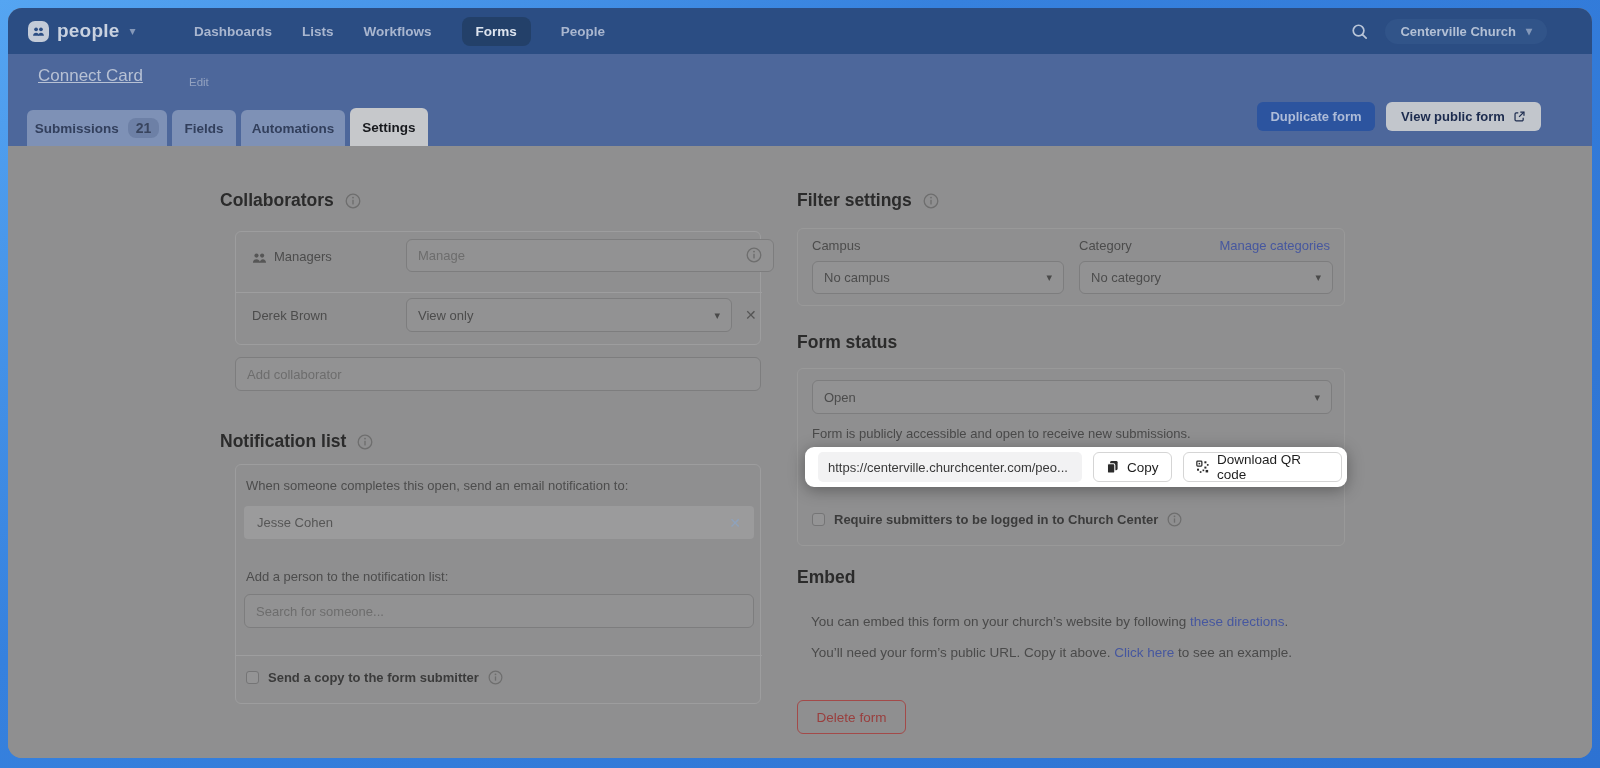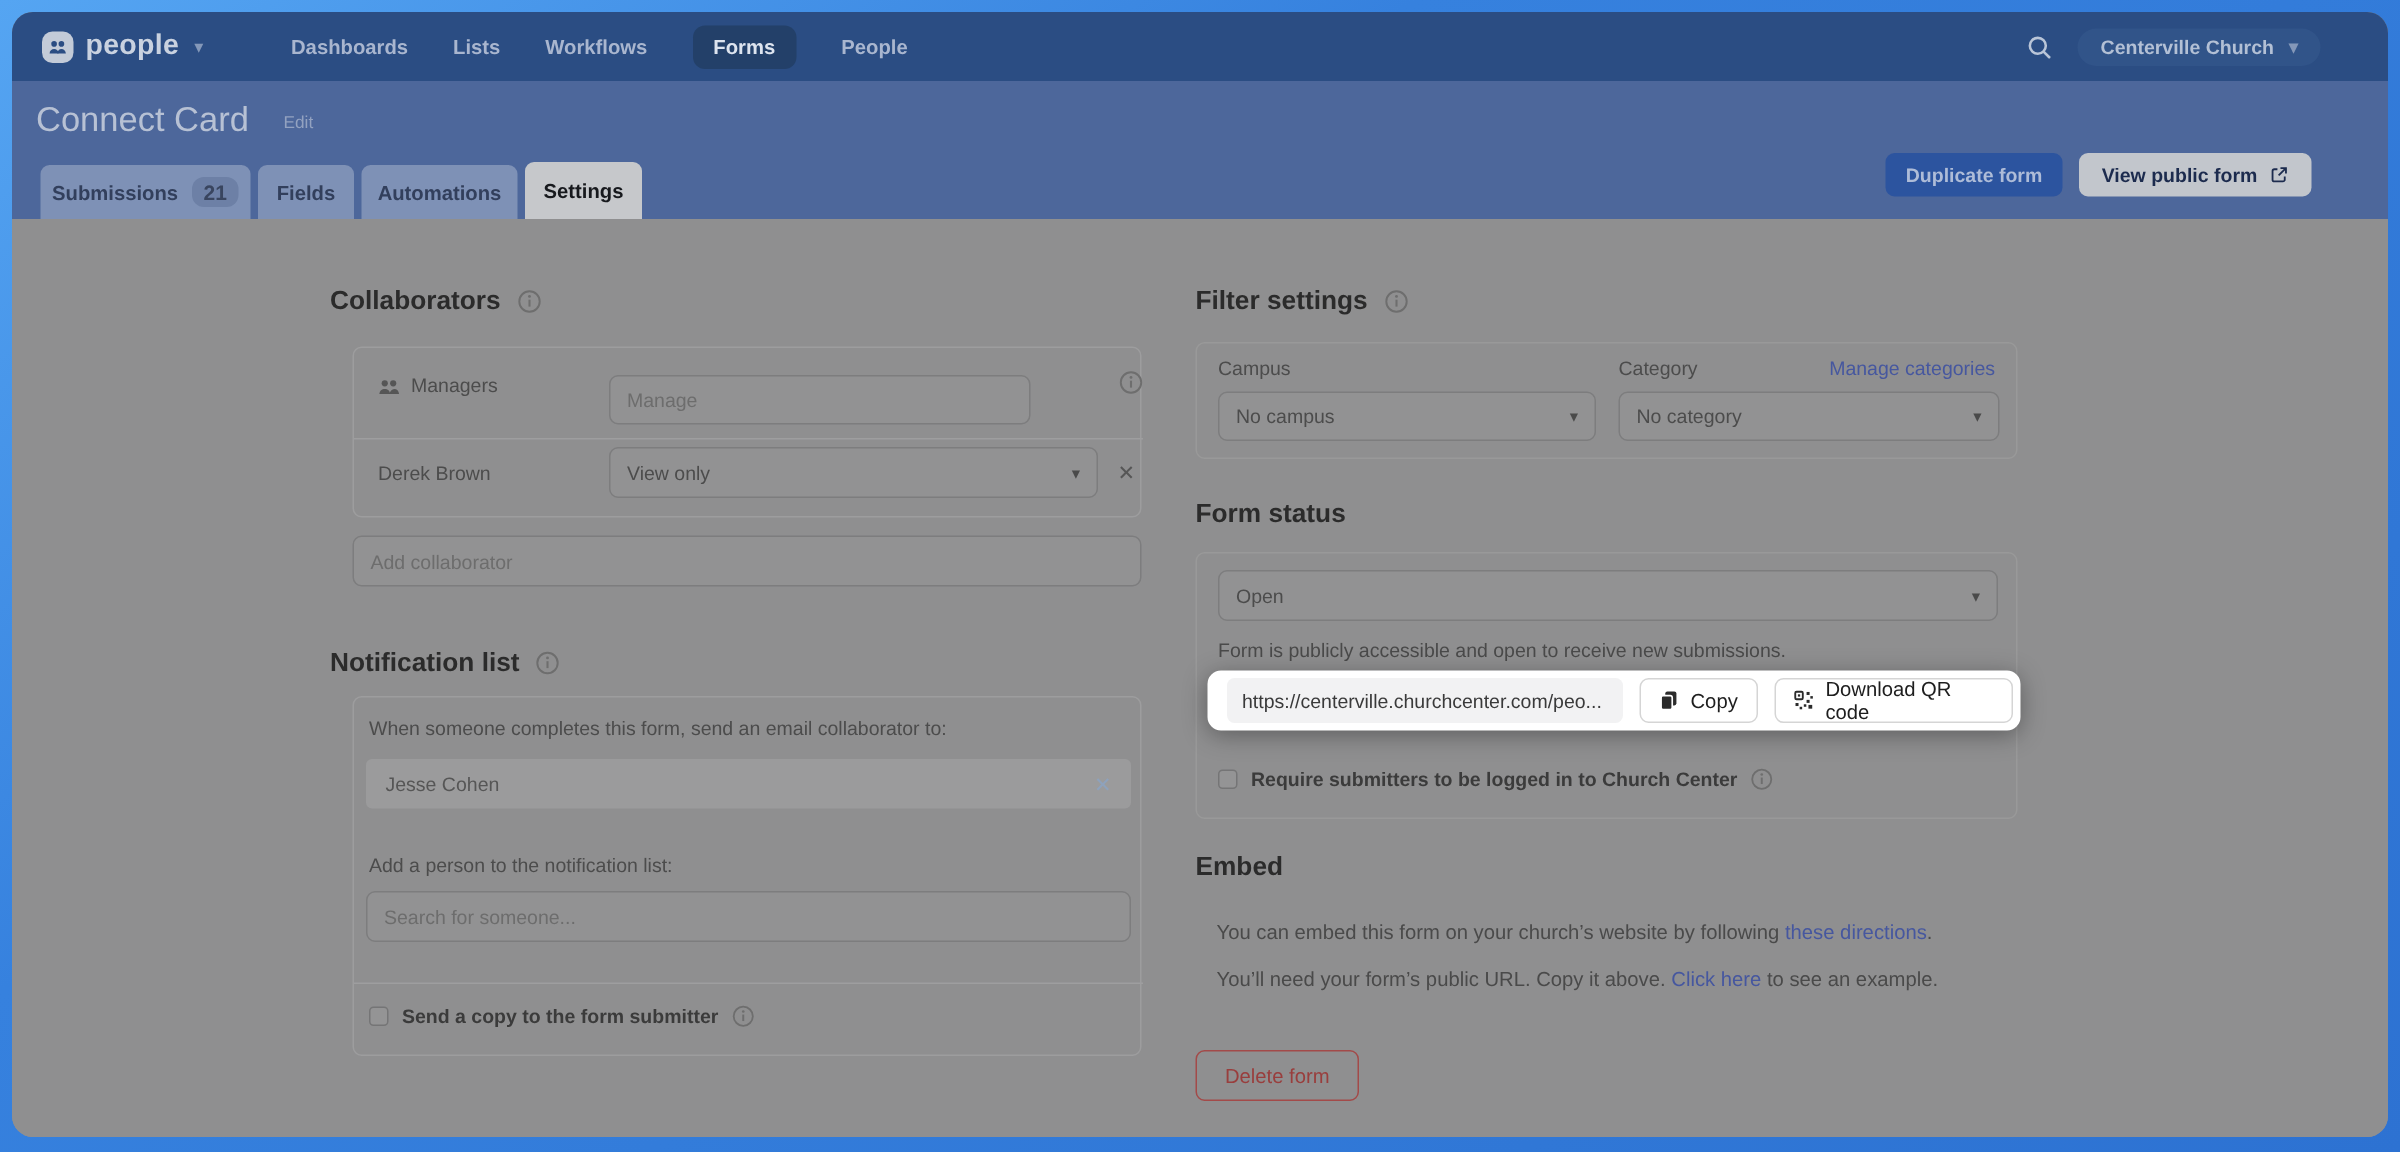--- a/index.html
+++ b/index.html
@@ -20,21 +20,21 @@
   .brand-caret { color:#8498b9; font-size:12px; margin-left:2px; }
   .nav-links { position:absolute; left:186px; top:0; height:46px; display:flex; align-items:center; gap:30px; }
   .nav-link { color:#a9b6cf; font-size:13.5px; font-weight:600; cursor:pointer; }
   .nav-link.active { background:#234069; border-radius:8px; padding:7px 14px; color:#dde4ef; }
   .nav-right { position:absolute; right:45px; top:0; height:46px; display:flex; align-items:center; gap:16px; }
   .org-pill { background:#315489; border-radius:14px; padding:5px 15px; display:flex; align-items:center; gap:8px;
     color:#b3c0d5; font-size:13px; font-weight:600; }
 
   
   .header { position:absolute; left:0; top:46px; width:100%; height:92px; background:#4d679b; }
-  .page-title { position:absolute; left:16px; top:12px; font-size:23px; font-weight:500; color:#b7c1d4; }
+  .page-title { position:absolute; left:30px; top:12px; font-size:17px; font-weight:500; color:#b7c1d4;text-decoration:underline; }
   .edit-link { position:absolute; left:181px; top:22px; font-size:11.5px; font-weight:400; color:#93a2c0; cursor:pointer; }
   .tabs { position:absolute; left:19px; bottom:0; display:flex; gap:5px; align-items:flex-end; }
   .tab { height:36px; background:#7e91b6; border-radius:6px 6px 0 0; color:#323f5c; font-size:13.5px; font-weight:600;
     display:flex; align-items:center; justify-content:center; gap:9px; cursor:pointer; }
   .tab.active { height:38px; background:#c6c8cb; color:#17191d; }
   .badge { background:#6d80a6; color:#39455f; border-radius:8px; font-size:14px; font-weight:600; padding:2px 8px; }
   .hdr-btn { position:absolute; bottom:15px; height:29px; border-radius:6px; font-size:13px; font-weight:600;
     display:flex; align-items:center; justify-content:center; gap:8px; cursor:pointer; }
   .btn-dup { right:217px; width:118px; background:#2c549f; color:#aebcd8; }
   .btn-view { right:51px; width:155px; background:#c2c6cc; color:#1c2b4e; }
@@ -153,21 +153,21 @@
     <div class="panel" style="left:227px; top:85px; width:526px; height:114px">
       <div style="position:absolute; left:16px; top:17px; display:flex; align-items:flex-end; gap:7px">
         <svg width="15" height="12" viewBox="0 0 16 12">
           <circle cx="4.8" cy="3.4" r="2.2" fill="#565656"></circle>
             <circle cx="10.8" cy="3.4" r="2.2" fill="#565656"></circle>
           <path d="M1 11c0-2.3 1.8-3.6 3.8-3.6S8.6 8.7 8.6 11z" fill="#565656"></path>
           <path d="M8.2 11c.3-2 1.7-3.6 3.4-3.6 1.8 0 3.2 1.4 3.4 3.6z" fill="#565656"></path>
         </svg>
         <span class="label">Managers</span>
       </div>
-      <div class="field" style="left:170px; top:18px; width:281px; height:33px">
+      <div class="field" style="left:170px; top:7px; width:368px; height:33px">
         <span class="placeholder">Manage</span>
       </div>
       <svg width="16" height="16" viewBox="0 0 16 16" style="position:absolute; left:510px; top:15px; cursor:pointer">
         <circle cx="8" cy="8" r="6.8" fill="none" stroke="#6e6e6e" stroke-width="1.3"></circle>
         <rect x="7.3" y="6.8" width="1.4" height="4.6" fill="#6e6e6e"></rect>
           <circle cx="8" cy="4.6" r=".95" fill="#6e6e6e"></circle>
       </svg>
       <div class="hr" style="left:0; top:60px; width:526px"></div>
       <span class="label" style="position:absolute; left:16px; top:76px">Derek Brown</span>
       <div class="field select" style="left:170px; top:66px; width:326px; height:34px">
@@ -184,21 +184,21 @@
     <div class="h2" style="left:212px; top:285px">
       <span>Notification list</span>
       <svg width="16" height="16" viewBox="0 0 16 16" style="cursor:pointer">
         <circle cx="8" cy="8" r="6.8" fill="none" stroke="#6e6e6e" stroke-width="1.3"></circle>
         <rect x="7.3" y="6.8" width="1.4" height="4.6" fill="#6e6e6e"></rect>
           <circle cx="8" cy="4.6" r=".95" fill="#6e6e6e"></circle>
       </svg>
     </div>
 
     <div class="panel" style="left:227px; top:318px; width:526px; height:240px">
-      <span class="label" style="position:absolute; left:10px; top:13px">When someone completes this form, send an email collaborator to:</span>
+      <span class="label" style="position:absolute; left:10px; top:13px">When someone completes this open, send an email notification to:</span>
       <div class="chip-row" style="left:8px; top:41px; width:510px; height:33px">
         <span>Jesse Cohen</span>
         <span class="chip-x">✕</span>
       </div>
       <span class="label" style="position:absolute; left:10px; top:104px">Add a person to the notification list:</span>
       <div class="field" style="left:8px; top:129px; width:510px; height:34px">
         <span class="placeholder">Search for someone...</span>
       </div>
       <div class="hr" style="left:0; top:190px; width:526px"></div>
       <div class="check-line" style="left:10px; top:205px">

